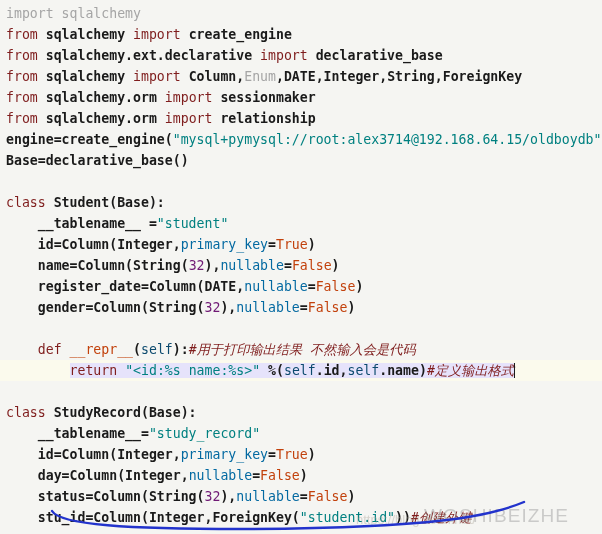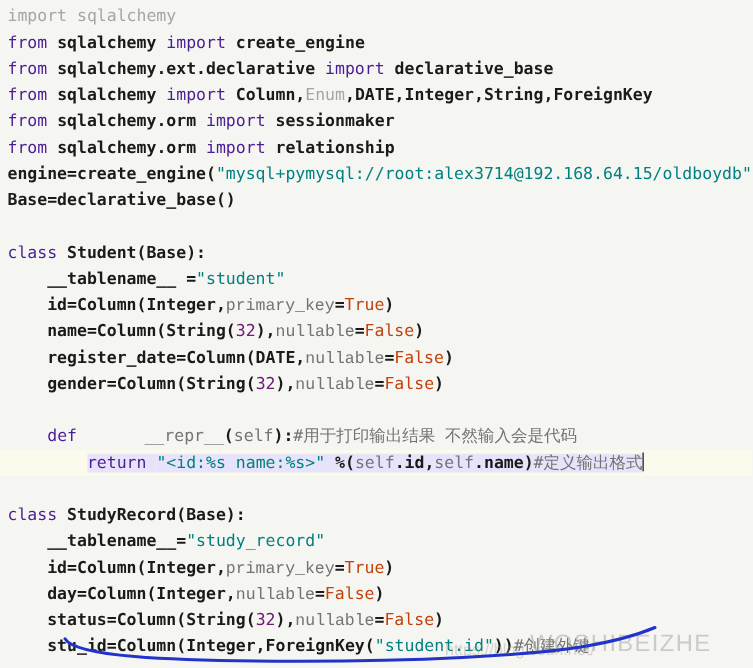--- a/index.html
+++ b/index.html
@@ -33,30 +33,30 @@
     height: 21px;
     padding-left: 6px;
     box-sizing: border-box;
     white-space: pre;
     overflow: hidden;
   }
   .line.current {
     background: #fbfaed;
   }
   
-  .kw   { color: #4c1d95; }
+  .kw   { color: #7f1d1d; }
   .str  { color: #008080; }
   .num  { color: #701a75; }
-  .kwarg{ color: #737373; font-family: Liberation Mono, monospace; }
+  .kwarg{ color: #0369a1; }
   .const{ color: #c2410c; }
-  .cmt  { color: #737373; }
+  .cmt  { color: #7f1d1d; font-style: italic; }
   .dim  { color: #a5a5a5; }
   .plain{ color: #1a1a1a; font-weight: bold; }
-  .selfw{ color: #737373; }
-  .magic{ color: #737373; margin-left: 46px; }
+  .selfw{ color: #0c4a6e; }
+  .magic{ color: #c2410c; }
   .sel  { background: #e6e3fb; text-align: right; }
   .caret {
     display: inline-block;
     width: 1px;
     height: 15px;
     background: #1a1a1a;
     vertical-align: -3px;
     margin: 0 0 0 0;
   }
   

